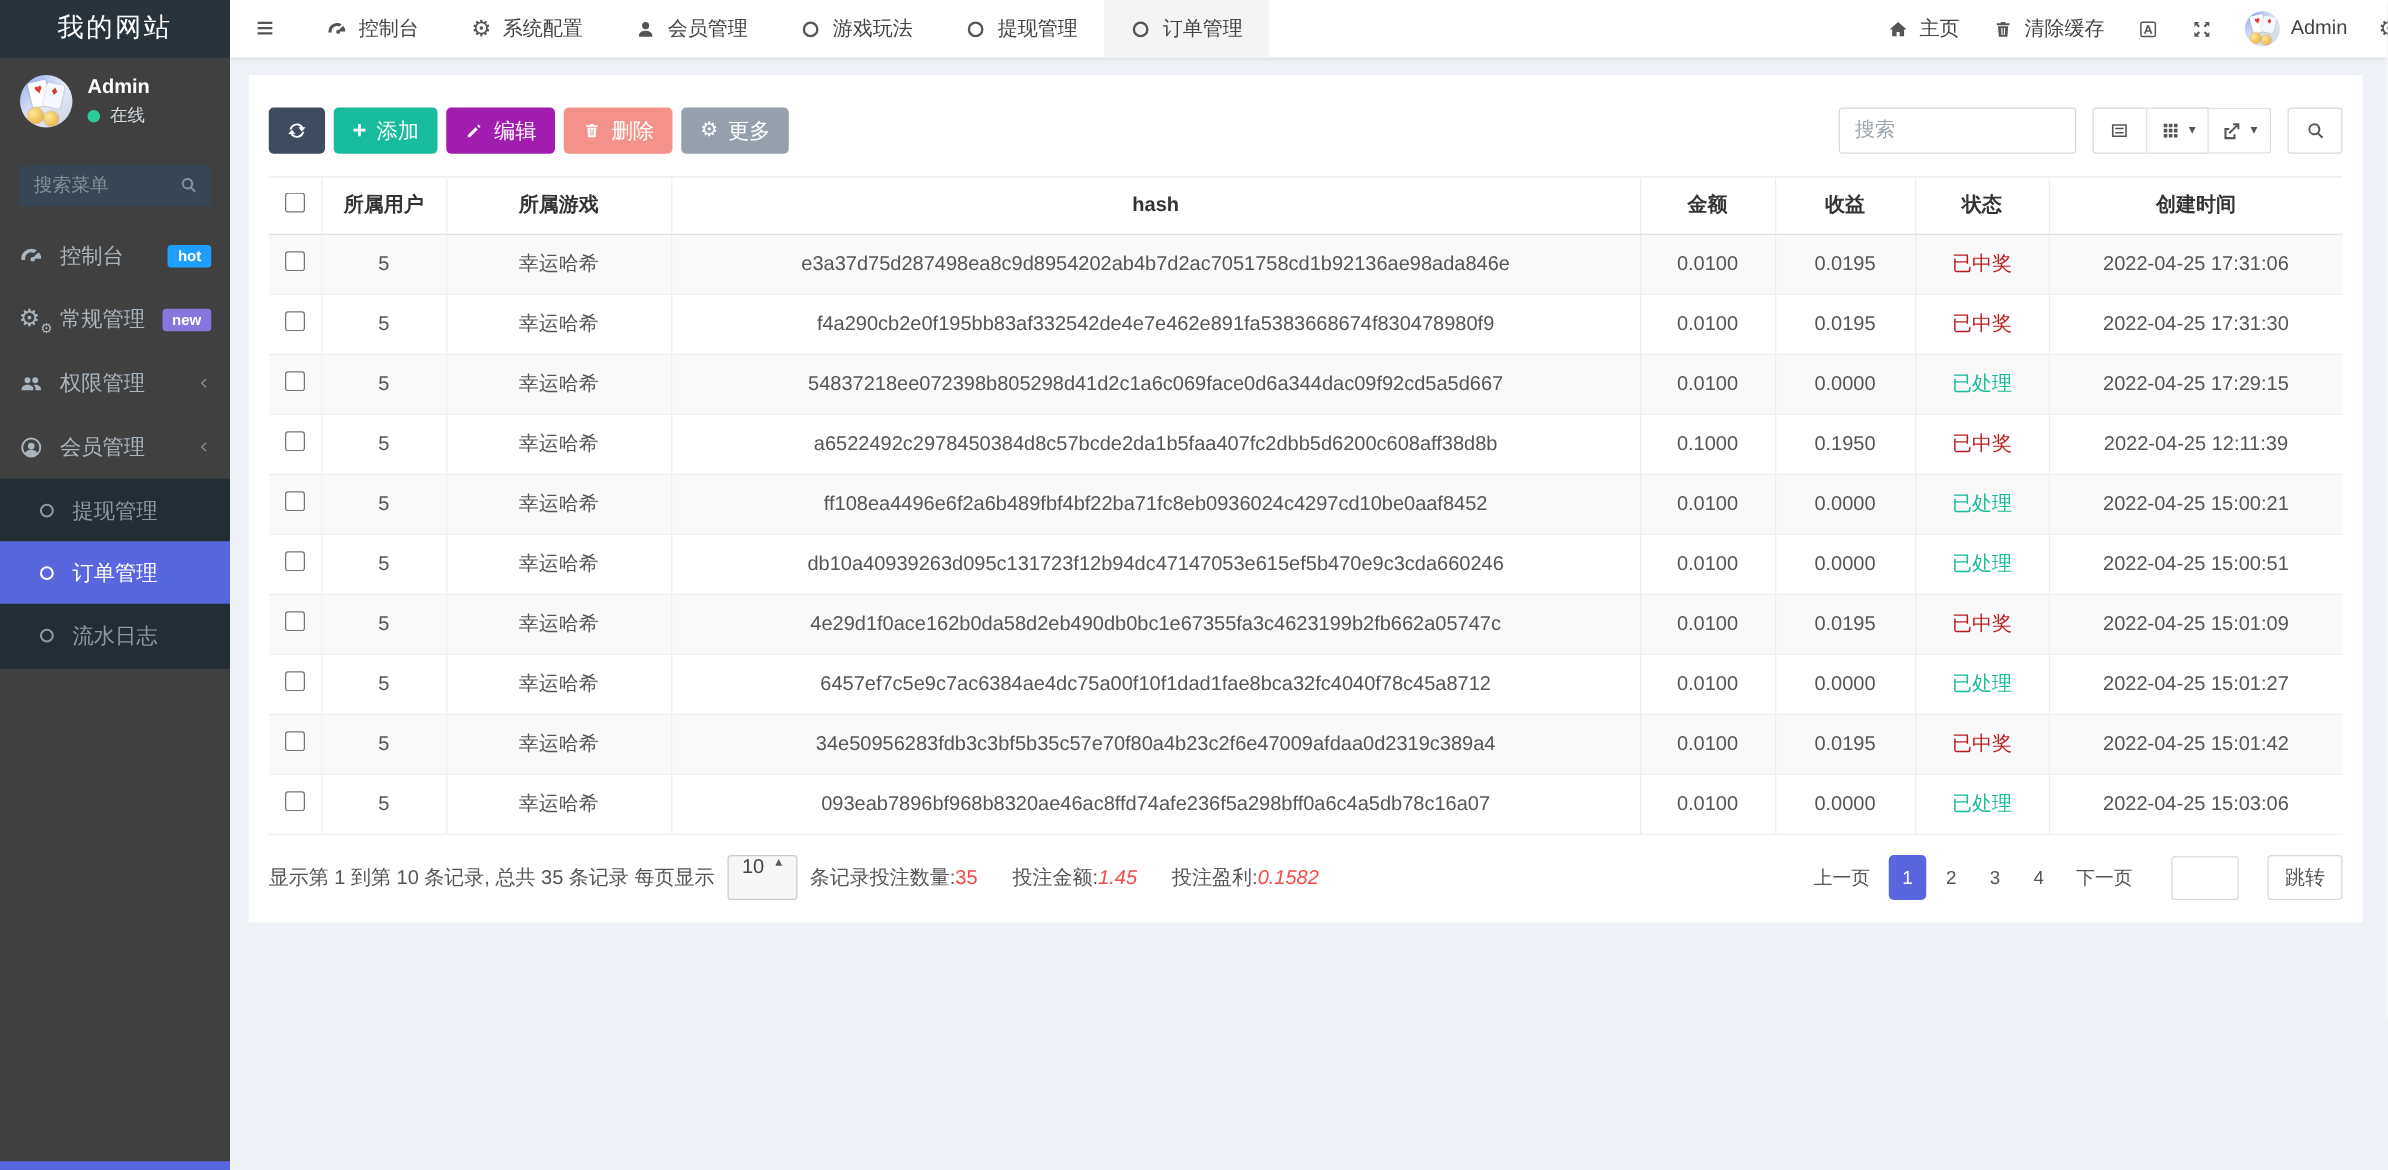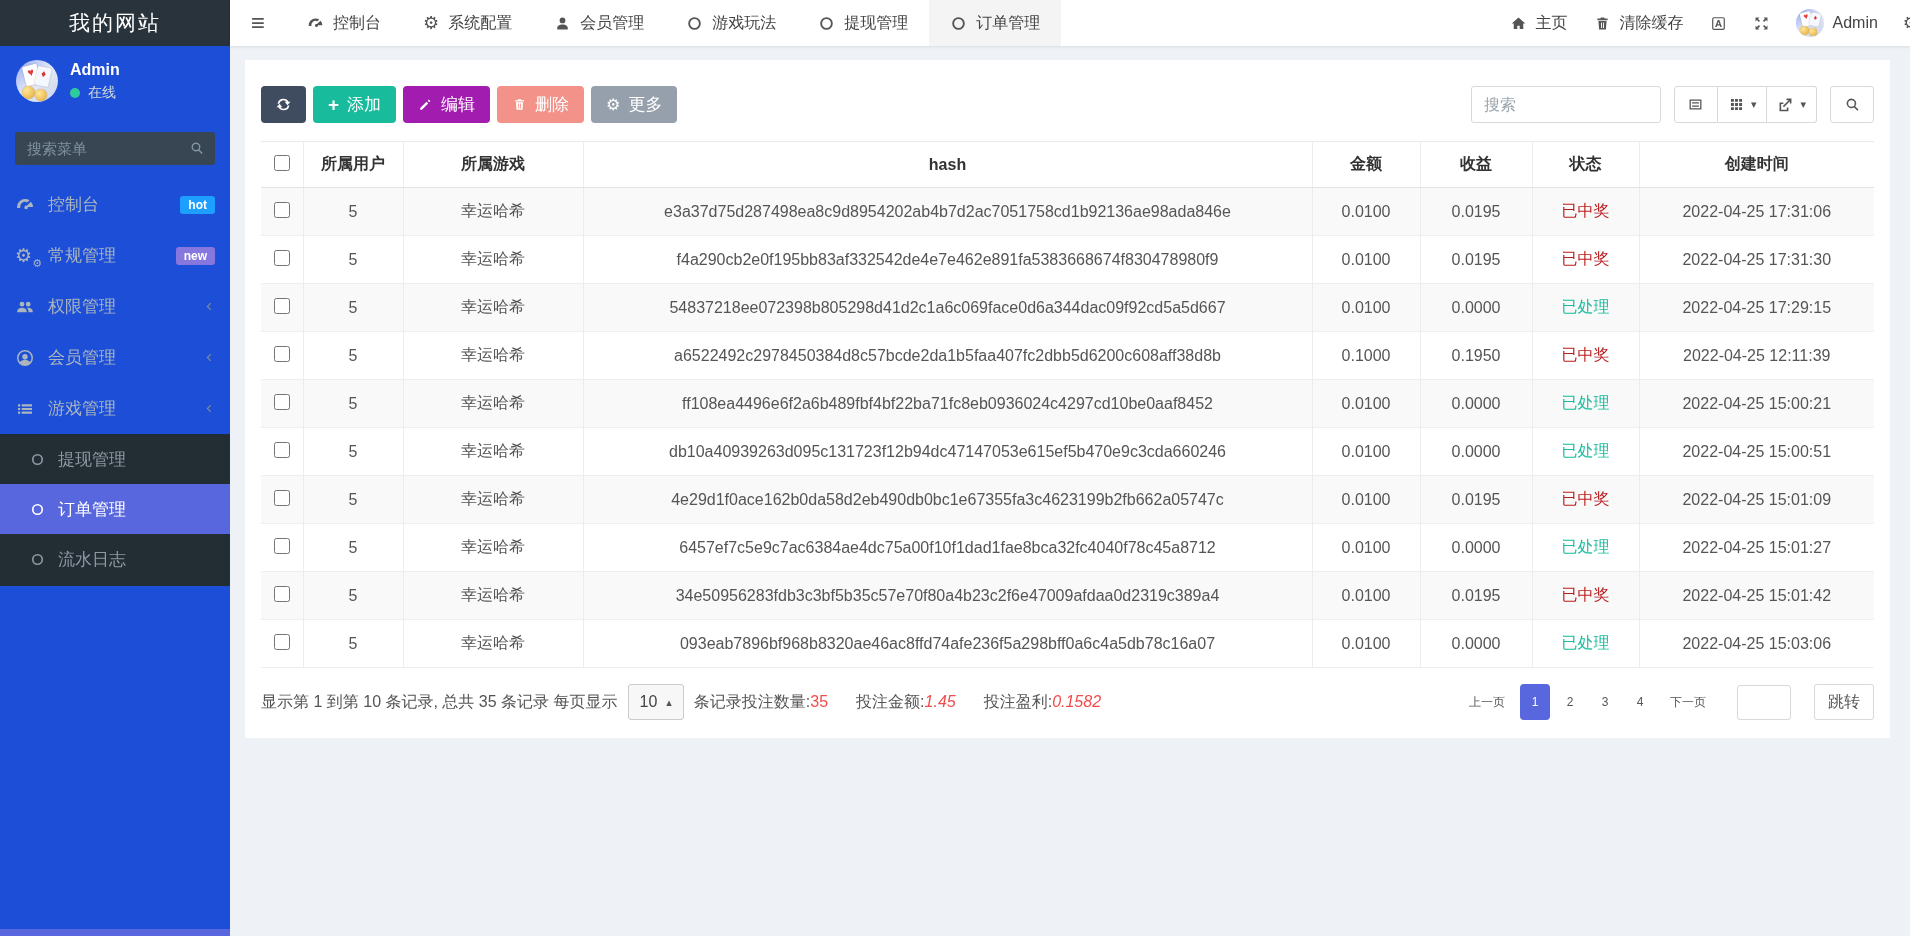--- a/index.html
+++ b/index.html
@@ -1,21 +1,21 @@
 <!DOCTYPE html>
 <html><head>
 <meta charset="utf-8">
 <style>
   *{box-sizing:border-box;margin:0;padding:0}
   html,body{width:1910px;height:936px;overflow:hidden}
   body{font-family:"Liberation Sans","DejaVu Sans",sans-serif;font-size:16px;color:#444;background:#eef1f5}
   .app{display:flex;height:100%}
 
   
-  .sidebar{width:230px;flex-shrink:0;background:#1d4ed8;color:#aab5bd;position:relative}
+  .sidebar{width:184px;flex-shrink:0;background:#404040;color:#aab5bd;position:relative}
   .brand{height:46px;line-height:46px;text-align:center;color:#fff;font-size:21px;background:#28333b;letter-spacing:2px}
   .userpanel{display:flex;align-items:center;gap:12px;padding:14px 16px 8px}
   .avatar{width:42px;height:42px;border-radius:50%;position:relative;overflow:hidden;flex-shrink:0;
     background:linear-gradient(135deg,#8fa7f7 0%,#e7ecf7 50%,#c7d2e8 100%)}
   .avatar .av-card{position:absolute;left:8px;top:5px;width:15px;height:20px;background:#fff;border-radius:2px;
     transform:rotate(-14deg);color:#e23b3b;font-size:11px;line-height:14px;text-align:center;box-shadow:0 0 2px rgba(0,0,0,.3)}
   .avatar .av-card2{position:absolute;left:20px;top:7px;width:14px;height:19px;background:#f6f8ff;border-radius:2px;
     transform:rotate(12deg);color:#d4382f;font-size:10px;line-height:13px;text-align:center;box-shadow:0 0 2px rgba(0,0,0,.25)}
   .avatar .av-coin{position:absolute;bottom:3px;left:6px;width:13px;height:13px;border-radius:50%;
     background:radial-gradient(circle at 35% 35%,#ffe896,#e2a437);box-shadow:0 0 1px #9c6f1d}
@@ -99,28 +99,28 @@
     background:#fff;text-align:center;overflow:hidden;white-space:nowrap}
   td{padding:13px 8px;text-align:center;border-bottom:1px solid #efefef;overflow:hidden;white-space:nowrap}
   th + th, td + td{border-left:1px solid #ededed}
   tbody tr:nth-child(odd){background:#f9f9f9}
   input[type=checkbox]{width:16px;height:16px;cursor:pointer}
   .st-win{color:#b91c1c}
   .st-done{color:#18bc9c}
 
   
   .tfoot{display:flex;align-items:center;margin-top:16px;color:#555;font-size:16px}
-  .pgsize{display:inline-flex;align-items:center;gap:9px;border:1px solid #ccc;border-radius:3px;background:#f7f7f7;
+  .pgsize{display:inline-flex;gap:9px;border:1px solid #ccc;border-radius:3px;background:#f7f7f7;
     height:36px;padding:0 11px;margin:0 10px;color:#444;cursor:pointer;font-family:inherit;font-size:16px}
   .stats{display:flex;gap:28px}
   .stat b{color:#f34b4b;font-weight:normal}
   .stat b.ital{font-style:italic}
   .pager{margin-left:auto;display:flex;align-items:center;gap:5px}
   .pbtn{min-width:30px;height:36px;display:inline-flex;align-items:center;justify-content:center;padding:0 10px;
-    color:#555;border-radius:4px;cursor:pointer;font-size:12px;background:none;border:none;font-family:inherit}
+    color:#555;border-radius:4px;cursor:pointer;font-size:15px;background:none;border:none;font-family:inherit}
   .pbtn.active{background:#5867dd;color:#fff}
   .jump-input{width:54px;height:35px;border:1px solid #d9d9d9;border-radius:3px;margin-left:16px;outline:none;
     padding:0 8px;font-size:16px}
   .jump-btn{height:36px;padding:0 13px;border:1px solid #d9d9d9;border-radius:3px;background:#fff;color:#555;
     margin-left:18px;font-size:16px;cursor:pointer;font-family:inherit}
   .hidden-defs{position:absolute;width:0;height:0;overflow:hidden}
 </style>
 </head>
 <body>
 
@@ -229,29 +229,20 @@
         <span class="label">权限管理</span>
         <svg class="arrow">
             <use href="#i-chev"></use>
           </svg>
       </div>
       <div class="mitem">
         <svg class="ic">
             <use href="#i-usercircle"></use>
           </svg>
         <span class="label">会员管理</span>
-        <svg class="arrow">
-            <use href="#i-chev"></use>
-          </svg>
-      </div>
-      <div class="mitem">
-        <svg class="ic">
-            <use href="#i-list"></use>
-          </svg>
-        <span class="label">游戏管理</span>
         <svg class="arrow">
             <use href="#i-chev"></use>
           </svg>
       </div>
     </nav>
 
     <div class="submenu">
       <div class="subitem">
         <svg class="ic">
             <use href="#i-circle"></use>

